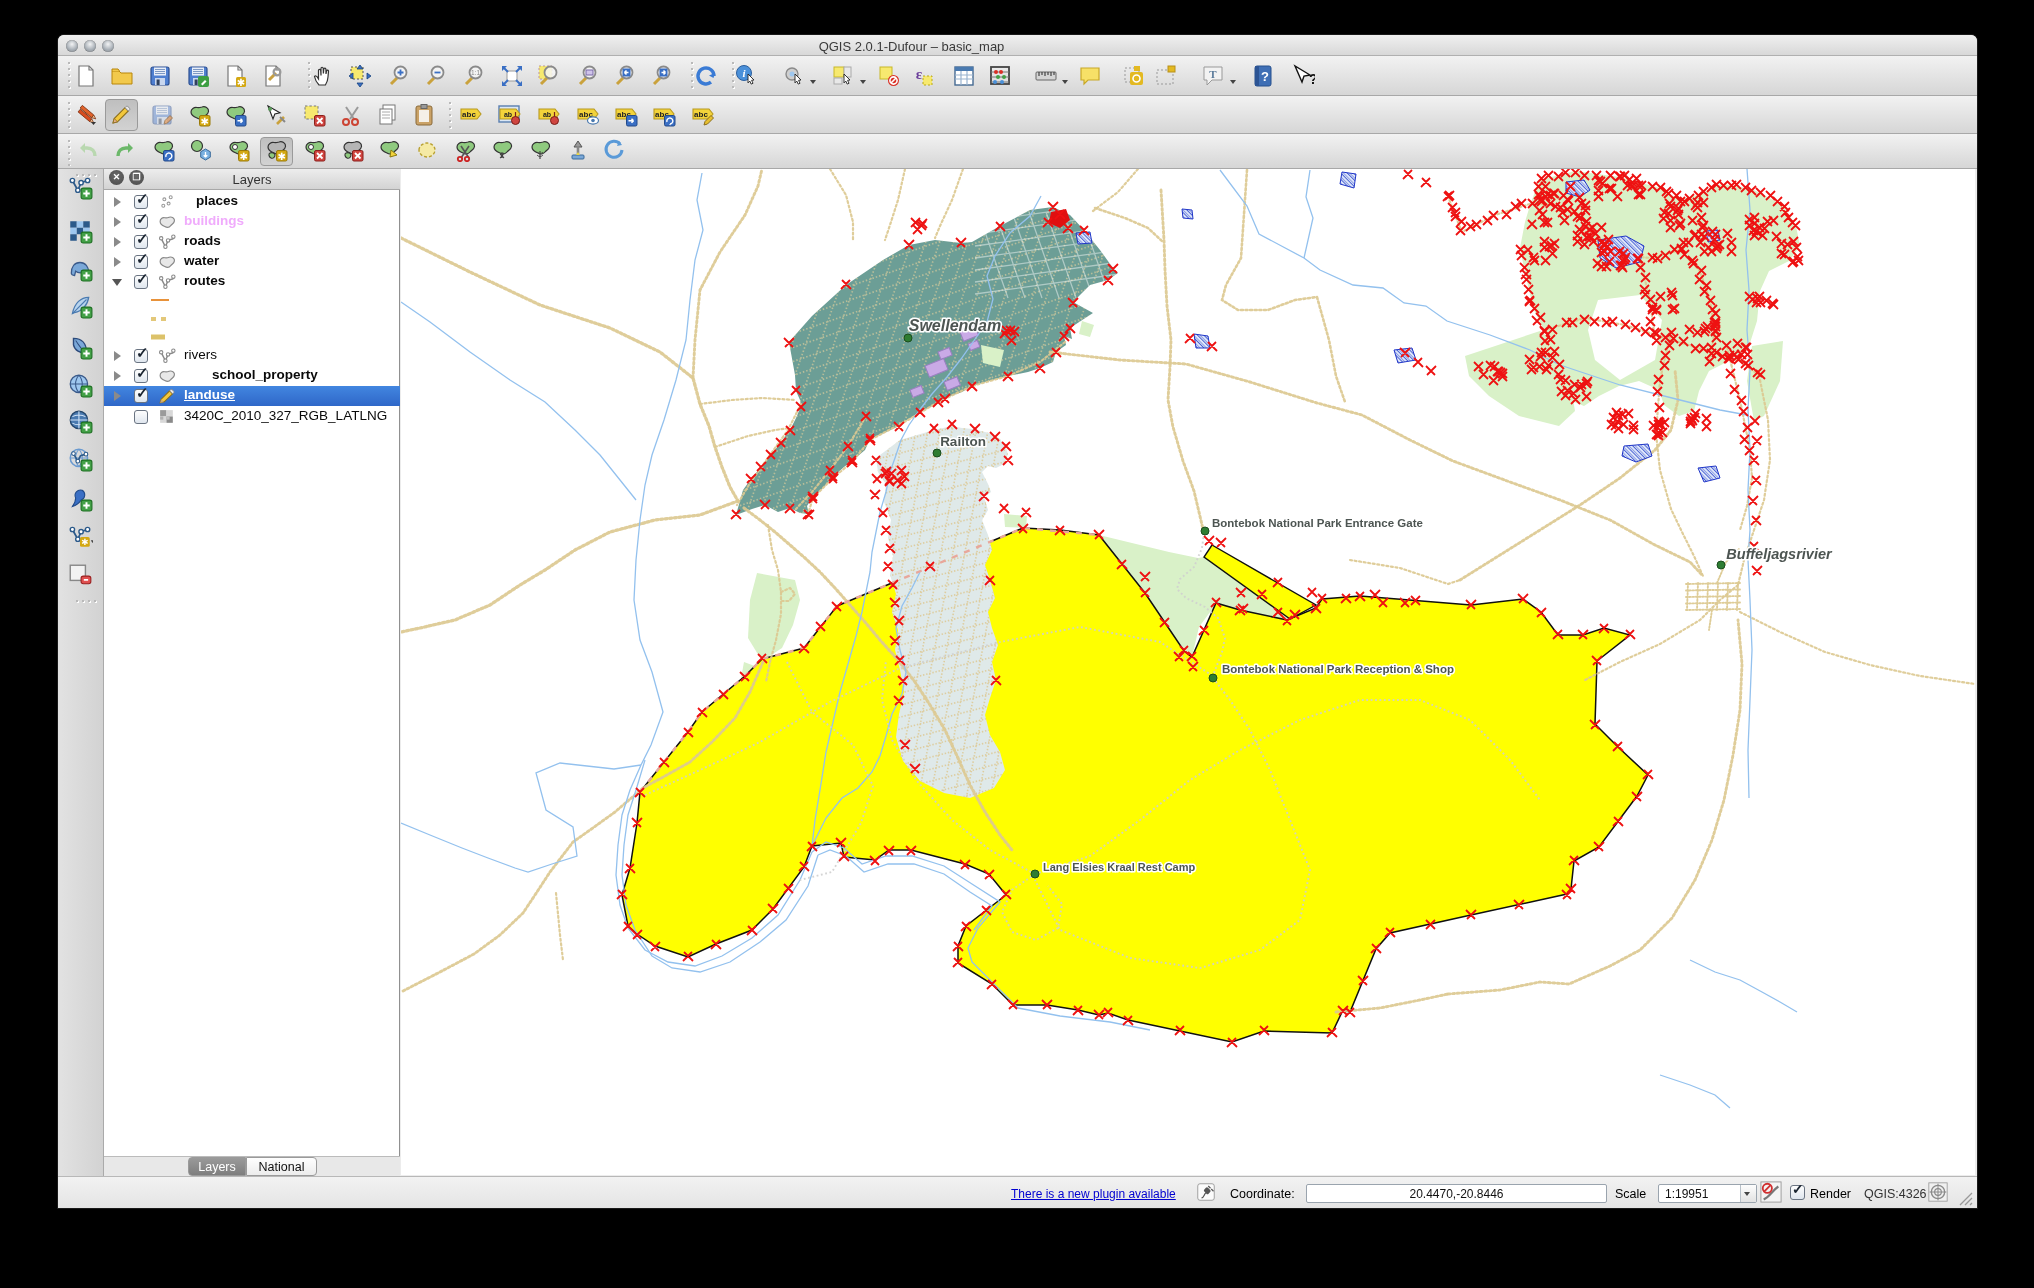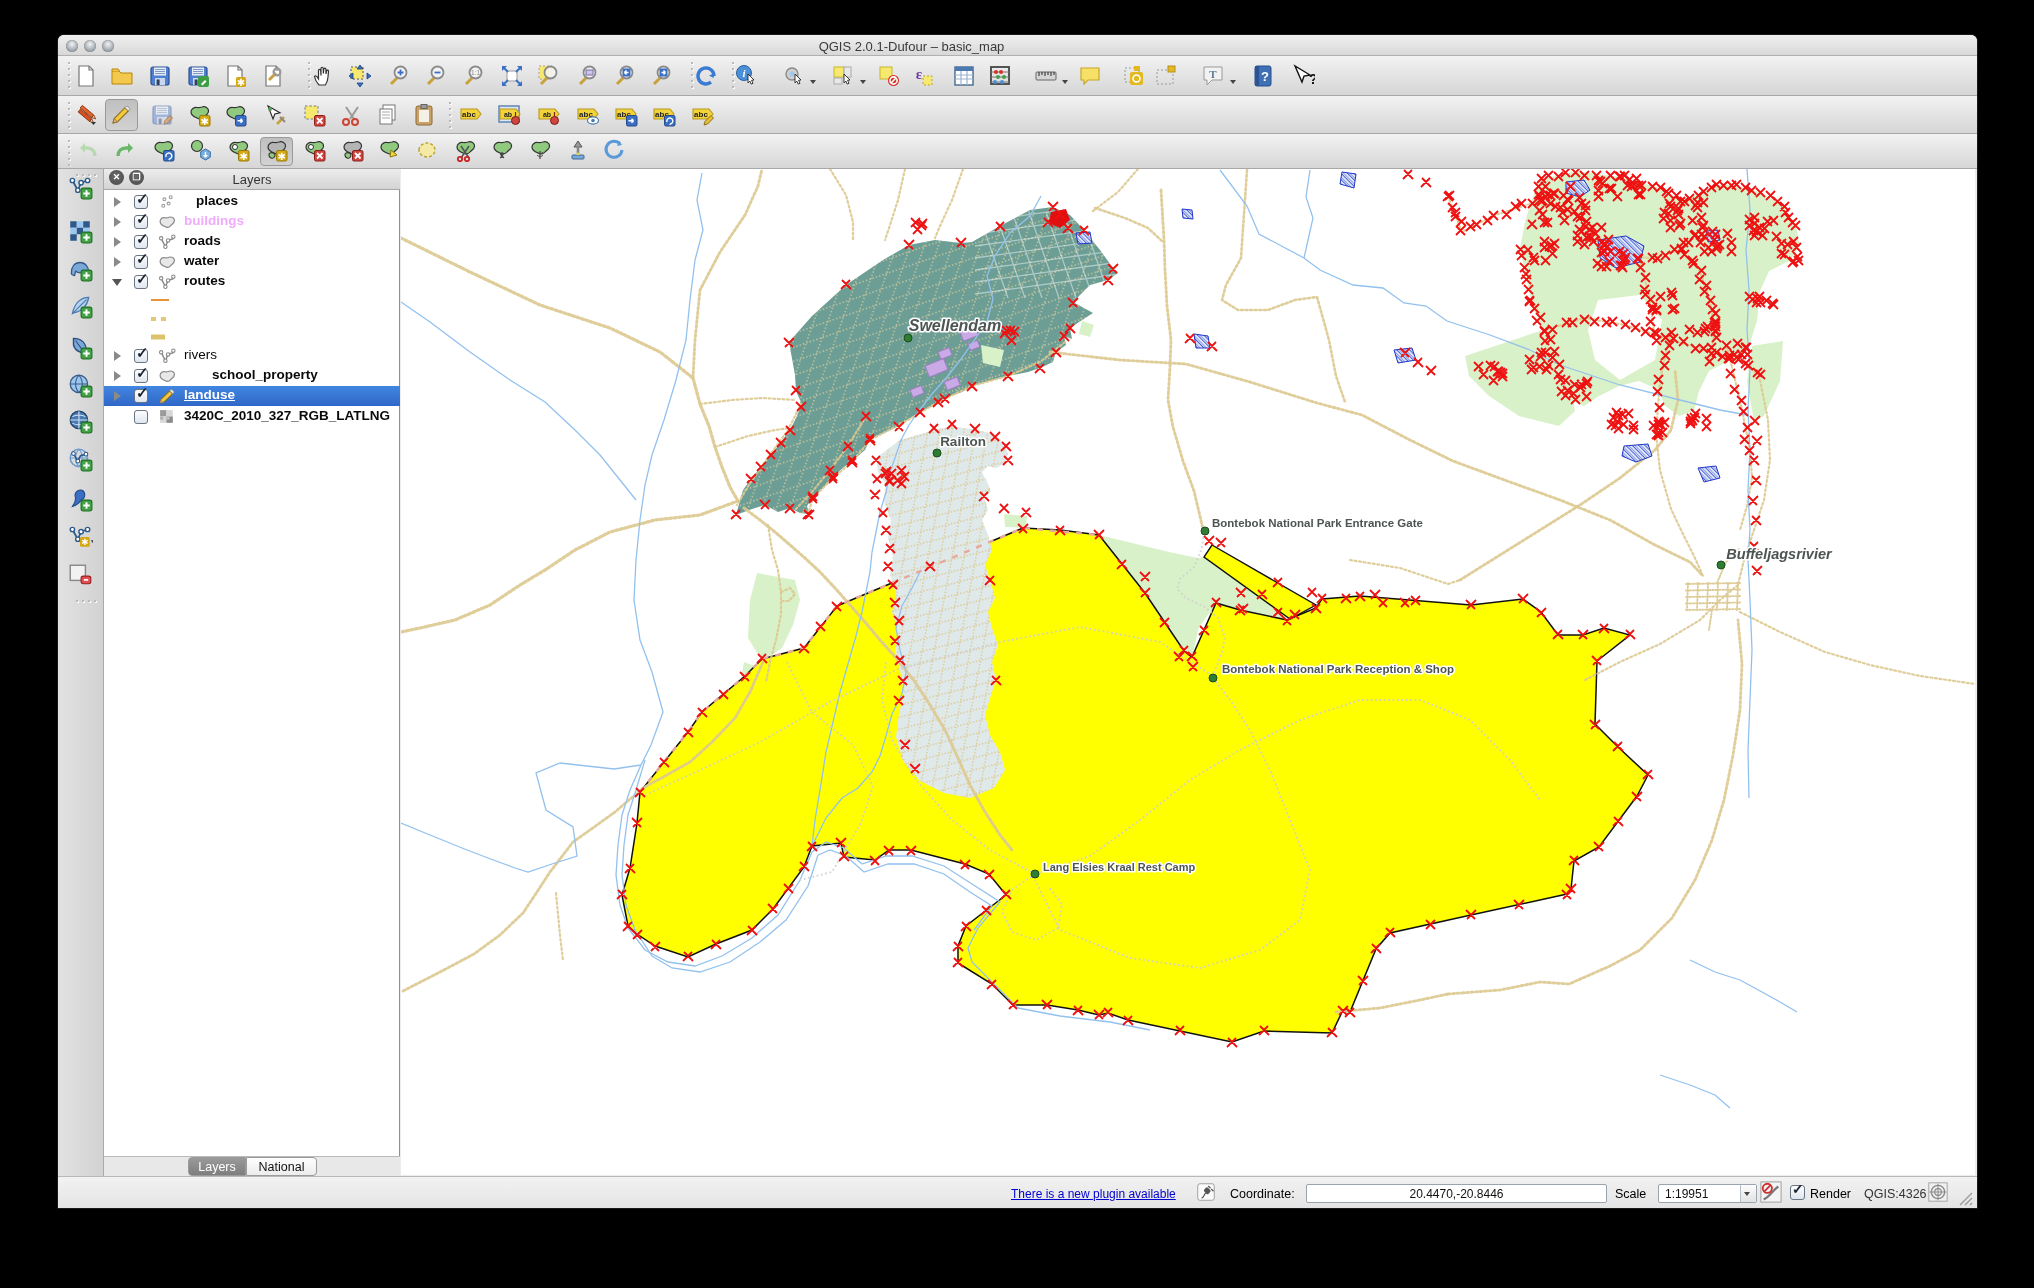--- a/index.html
+++ b/index.html
@@ -98,21 +98,21 @@
 <div class="exp expR" style="left:114px;top:371px"></div>
 <div class="cb" style="left:134px;top:369px"></div>
 <div class="ck" style="left:136px;top:364px">✓</div>
 <div class="lbl" style="left:184px;top:367px;font-size:13.5px;font-weight:bold;color:#0a0a0a;margin-left:28px;">school_property</div>
 <div class="row rowsel" style="top:386px"></div>
 <div class="exp expR" style="left:114px;top:391px"></div>
 <div class="cb" style="left:134px;top:389px"></div>
 <div class="ck" style="left:136px;top:384px">✓</div>
 <div class="lbl" style="left:184px;top:387px;font-size:13.5px;font-weight:bold;color:#fff;text-decoration:underline;">landuse</div>
 <div class="cb" style="left:134px;top:410px"></div>
-<div class="lbl" style="left:184px;top:408px;font-size:13.5px;font-weight:bold;color:#0a0a0a;">3420C_2010_327_RGB_LATLNG</div>
+<div class="lbl" style="left:184px;top:408px;font-size:13.5px;font-weight:normal;color:#0a0a0a;">3420C_2010_327_RGB_LATLNG</div>
 <div class="tabs"></div>
 <div class="tab" style="left:188px;width:58px;background:linear-gradient(#9a9a9a,#7e7e7e);color:#fff;border-radius:4px 0 0 4px">Layers</div>
 <div class="tab" style="left:246px;width:71px;background:linear-gradient(#fefefe,#ececec);color:#111;border-radius:0 4px 4px 0">National</div>
 <svg style="position:absolute;left:401px;top:169px" width="1574" height="1006" viewBox="401 169 1574 1006" preserveAspectRatio="none">
 <defs>
 <pattern id="wat" width="4.5" height="4.5" patternUnits="userSpaceOnUse" patternTransform="rotate(45)">
         <rect width="4.5" height="4.5" fill="#dfe7fa"></rect>
         <path d="M0 0H4.5M0 2.2H4.5" stroke="#3b55cf" stroke-width="0.9"></path>
       </pattern>
 <clipPath id="clipTown">

